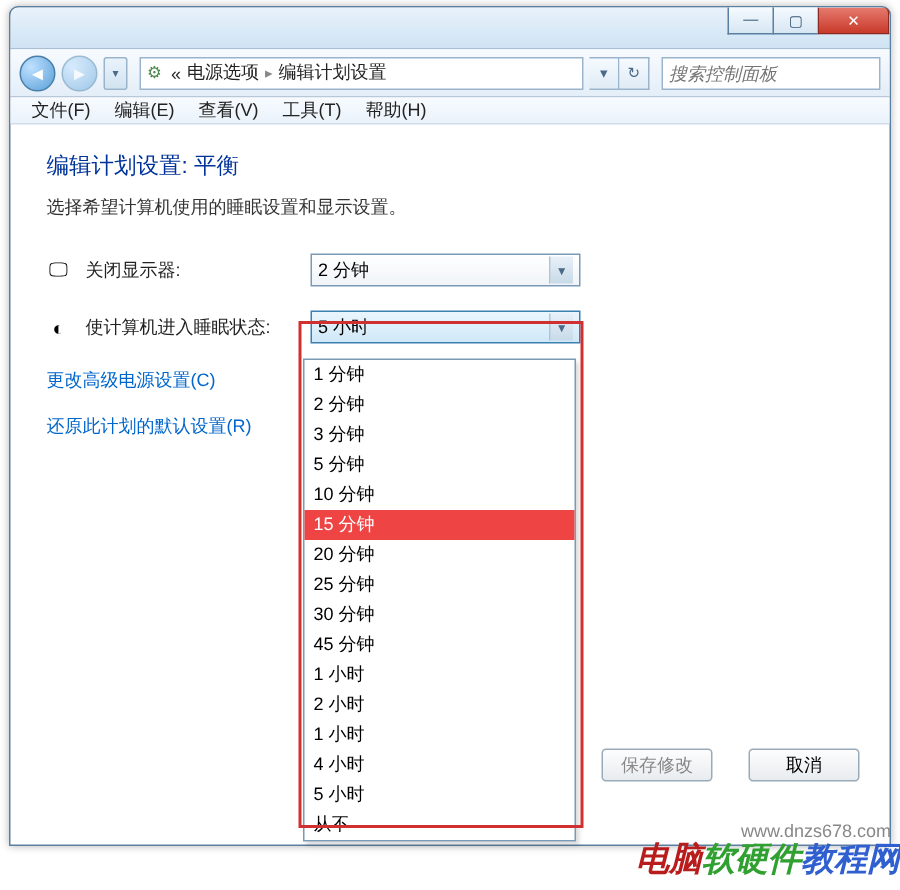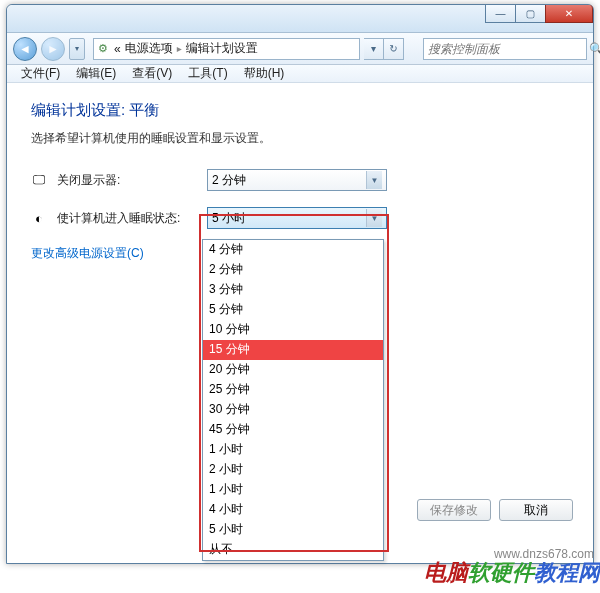--- a/index.html
+++ b/index.html
@@ -13,41 +13,41 @@
   .navbar { height: 32px; background: linear-gradient(#f7fbff,#e4eef8); border-bottom: 1px solid #b8c8d8; display:flex; align-items:center; padding: 0 6px; gap:4px;}
   .navarrow { width:24px; height:24px; border-radius:50%; background: radial-gradient(circle at 30% 30%, #bfe1ff, #5a9fd8); border:1px solid #4a7fa8; display:flex;align-items:center;justify-content:center;color:#fff;font-size:12px;}
   .navarrow.disabled { opacity:.5; }
   .histdrop { width:16px; height:22px; background:linear-gradient(#eaf3fb,#d2e3f1); border:1px solid #9ab4cb; border-radius:2px; display:flex;align-items:center;justify-content:center;font-size:8px;color:#4a6a88;}
   .addressbar { flex:1; height:22px; border:1px solid #9ab4cb; background:#fff; display:flex; align-items:center; font-size:12px; margin-left:4px;}
   .addressbar .icon { width:18px;display:flex;align-items:center;justify-content:center;color:#4a8a4a;font-size:11px;}
   .addressbar .sep { color:#888; padding:0 2px; font-size:10px;}
   .addressbar .crumb { padding: 0 2px; color:#222;}
   .addrbtns { display:flex; }
   .addrbtn { width:20px; height:22px; border:1px solid #9ab4cb; border-left:none; background:linear-gradient(#f5faff,#e0ebf5); display:flex;align-items:center;justify-content:center;font-size:10px;color:#4a6a88;}
-  .searchbox { width:164px; height:22px; border:1px solid #9ab4cb; background:#fff; margin-left:15px; display:flex; align-items:center;}
+  .searchbox { width:146px; height:22px; border:1px solid #9ab4cb; background:#fff; margin-left:4px; display:flex; align-items:center;}
   .searchbox input { border:none; outline:none; flex:1; font-size:12px; color:#888; padding:0 4px; font-style:italic; background:transparent;}
   .searchbox .sicon { width:22px; display:flex;align-items:center;justify-content:center;color:#5a8fc8;font-size:12px;}
   .menubar { height:18px; background:linear-gradient(#f7fbff,#eaf2fa); border-bottom:1px solid #d0dce8; display:flex; align-items:center; padding:0 6px; font-size:12px;}
   .menubar span { padding: 2px 8px; color:#222;}
   .content { padding: 18px 24px; position:relative; }
   .heading { color:#003399; font-size:15px; margin-bottom:10px;}
   .subtext { font-size:12px; color:#333; margin-bottom:22px;}
   .row { display:flex; align-items:center; margin-bottom:16px; gap:10px;}
   .rowicon { width:16px; height:16px; display:flex;align-items:center;justify-content:center;font-size:13px;}
   .rowlabel { width:140px; font-size:12px; color:#222;}
   .combo { width:180px; height:22px; border:1px solid #7a9ab5; background:linear-gradient(#fff,#f0f4f8); display:flex; align-items:center; font-size:12px; padding:0 4px; position:relative;}
   .combo .arrow { margin-left:auto; width:16px; height:18px; background:linear-gradient(#e8f0f8,#c8dae8); border-left:1px solid #b0c4d6; display:flex;align-items:center;justify-content:center;font-size:8px;color:#4a6a88;}
   .combo.open { border-color:#3c7fb1; background:linear-gradient(#eaf6fd,#d0e8f8);}
   .adv-link { color:#0066cc; font-size:12px; margin-top:16px; display:block; text-decoration:none;}
   .adv-link + .adv-link { margin-top:14px;}
   .boxed { position:absolute; left:192px; top:209px; width:190px; height:338px; border:2px solid #d03030; pointer-events:none;}
   .dropdown { position:absolute; left:195px; top:234px; width:182px; border:1px solid #7a9ab5; background:#fff; font-size:12px; box-shadow:2px 2px 3px rgba(0,0,0,.15);}
   .dropdown .opt { padding:1px 6px 2px 6px; line-height:17px; cursor:default;}
   .dropdown .opt.sel { background:#ef4444; color:#fff;}
-  .btnrow { position:absolute; right:20px; bottom:42px; display:flex; gap:8px;}
+  .btnrow { position:absolute; right:20px; bottom:42px; display:flex; gap:24px;}
   .wbtn { min-width:74px; height:22px; border:1px solid #9aaab8; background:linear-gradient(#fdfdfd,#e8ecef); font-size:12px; padding:0 10px; border-radius:3px;}
   .wbtn:disabled { color:#888;}
   .watermark { position:absolute; right:0; bottom:5px; font-size:22px; font-weight:bold; font-style:italic; font-family: "SimHei","Microsoft YaHei",sans-serif;}
   .watermark .r{color:#b91c1c;} .watermark .g{color:#30a030;} .watermark .b{color:#3060d0;}
   .wmurl { position:absolute; right:6px; bottom:32px; font-size:12px; color:#888;}
 </style>
 </head>
 <body>
 
 <div class="window">
@@ -103,24 +103,25 @@
     <div class="row">
       <span class="rowicon">◐</span>
       <span class="rowlabel">使计算机进入睡眠状态:</span>
       <div class="combo open">
         <span>5 小时</span>
         <span class="arrow">▼</span>
       </div>
     </div>
 
     <a href="#" class="adv-link">更改高级电源设置(C)</a>
+    <a href="#" class="adv-link">还原此计划的默认设置(R)</a>
   </div>
 
   <div class="dropdown" id="dd">
-      <div class="opt">4 分钟</div>
+      <div class="opt">1 分钟</div>
       <div class="opt">2 分钟</div>
       <div class="opt">3 分钟</div>
       <div class="opt">5 分钟</div>
       <div class="opt">10 分钟</div>
       <div class="opt sel">15 分钟</div>
       <div class="opt">20 分钟</div>
       <div class="opt">25 分钟</div>
       <div class="opt">30 分钟</div>
       <div class="opt">45 分钟</div>
       <div class="opt">1 小时</div>

